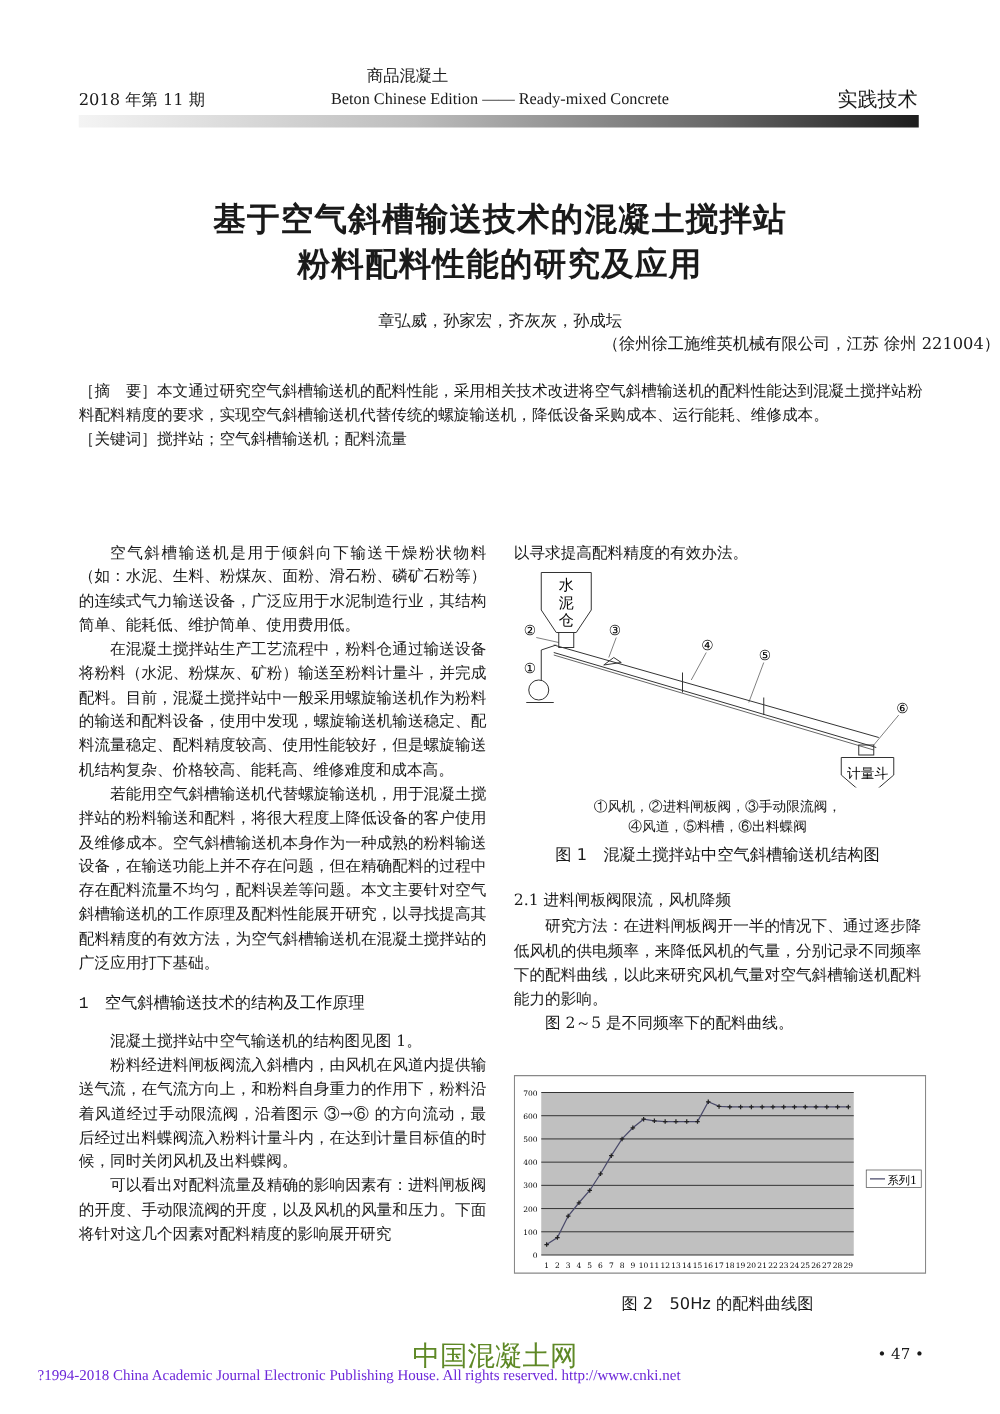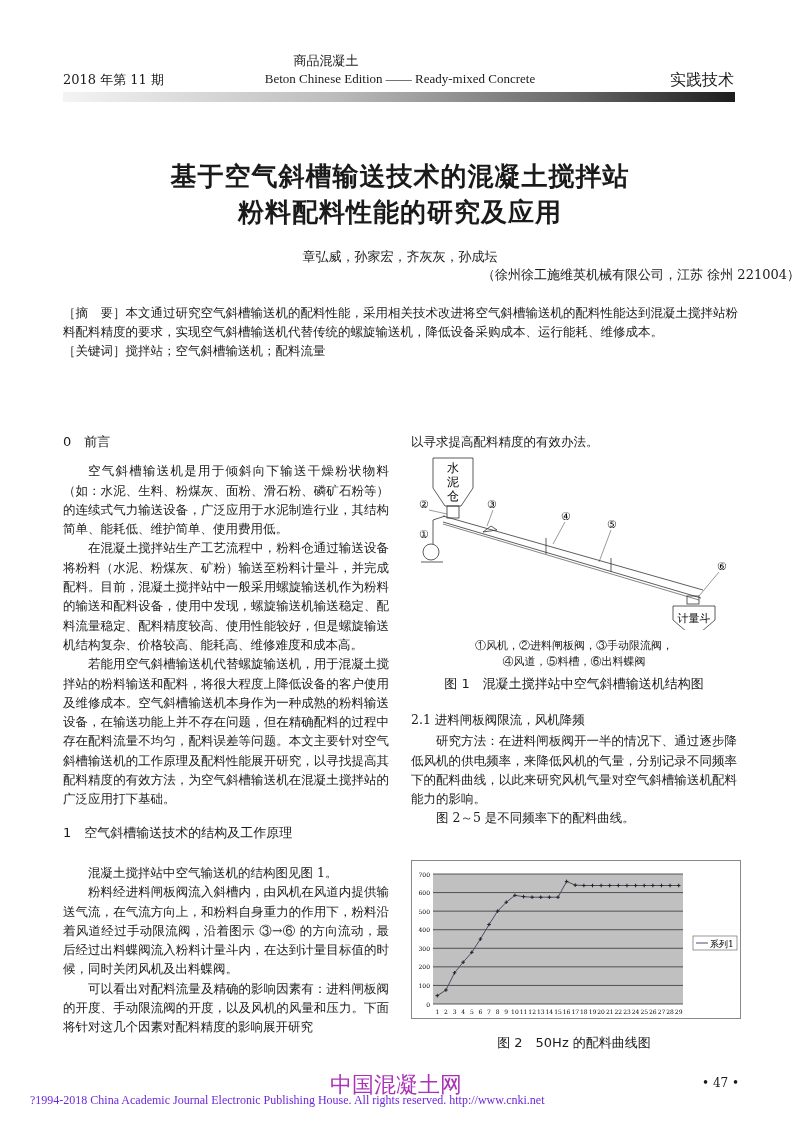--- a/index.html
+++ b/index.html
@@ -21,21 +21,21 @@
   .abstract { left: 63px; width: 675px; top: 303px; font-size: 12.5px; line-height: 19px; }
   .abstract .lbl { font-family: "DejaVu Sans", sans-serif; }
   .col { font-size: 12.5px; line-height: 19.3px; text-align: justify; }
   .col p { margin: 0; text-indent: 2em; }
   .h1 { font-family: "DejaVu Sans", sans-serif; font-size: 13px; }
   .h2 { font-size: 12.5px; }
   .caption { font-family: "DejaVu Sans", sans-serif; font-size: 13px; text-align: center; }
   .legend-sm { font-size: 11px; text-align: center; line-height: 16px; }
   .footer-copy { left: 30px; top: 1093px; font-size: 12px; color: #6d28d9; font-family: "Liberation Serif", serif; }
   .footer-page { left: 702px; top: 1076px; font-size: 12px; }
-  .watermark { left: 330px; top: 1070px; font-size: 22px; color: #a21caf; font-family: "DejaVu Sans", sans-serif; opacity: 0.9; }
+  .watermark { left: 330px; top: 1070px; font-size: 22px; color: #4d7c0f; font-family: "DejaVu Sans", sans-serif; opacity: 0.9; }
   svg text { font-family: "DejaVu Serif", serif; }
 </style>
 </head>
 <body>
 
 <div class="abs hdr-journal">商品混凝土</div>
 <div class="abs hdr-issue">2018 年第 11 期</div>
 <div class="abs hdr-edition">Beton Chinese Edition —— Ready-mixed Concrete</div>
 <div class="abs hdr-section">实践技术</div>
 <div class="abs hdr-bar"></div>
@@ -44,25 +44,24 @@
 <div class="abs title" style="top:194px;">粉料配料性能的研究及应用</div>
 <div class="abs authors">章弘威，孙家宏，齐灰灰，孙成坛</div>
 <div class="abs affil">（徐州徐工施维英机械有限公司，江苏  徐州   221004）</div>
 
 <div class="abs abstract">
   <div><span class="lbl">［摘　要］</span><span>本文通过研究空气斜槽输送机的配料性能，采用相关技术改进将空气斜槽输送机的配料性能达到混凝土搅拌站粉料配料精度的要求，实现空气斜槽输送机代替传统的螺旋输送机，降低设备采购成本、运行能耗、维修成本。</span></div>
   <div><span class="lbl">［关键词］</span><span>搅拌站；空气斜槽输送机；配料流量</span></div>
 </div>
 
 <div class="abs col" style="left:63px; top:432px; width:326px;">
-  <div class="h1" style="margin-bottom:10px;">0　前言</div>
   <p>空气斜槽输送机是用于倾斜向下输送干燥粉状物料（如：水泥、生料、粉煤灰、面粉、滑石粉、磷矿石粉等）的连续式气力输送设备，广泛应用于水泥制造行业，其结构简单、能耗低、维护简单、使用费用低。</p>
   <p>在混凝土搅拌站生产工艺流程中，粉料仓通过输送设备将粉料（水泥、粉煤灰、矿粉）输送至粉料计量斗，并完成配料。目前，混凝土搅拌站中一般采用螺旋输送机作为粉料的输送和配料设备，使用中发现，螺旋输送机输送稳定、配料流量稳定、配料精度较高、使用性能较好，但是螺旋输送机结构复杂、价格较高、能耗高、维修难度和成本高。</p>
   <p>若能用空气斜槽输送机代替螺旋输送机，用于混凝土搅拌站的粉料输送和配料，将很大程度上降低设备的客户使用及维修成本。空气斜槽输送机本身作为一种成熟的粉料输送设备，在输送功能上并不存在问题，但在精确配料的过程中存在配料流量不均匀，配料误差等问题。本文主要针对空气斜槽输送机的工作原理及配料性能展开研究，以寻找提高其配料精度的有效方法，为空气斜槽输送机在混凝土搅拌站的广泛应用打下基础。</p>
-  <div class="h1" style="margin:14px 0 21px;">1　空气斜槽输送技术的结构及工作原理</div>
+  <div class="h1" style="margin:14px 0 10px;font-family:Liberation Mono, monospace;">1　空气斜槽输送技术的结构及工作原理</div>
   <p>混凝土搅拌站中空气输送机的结构图见图 1。</p>
   <p>粉料经进料闸板阀流入斜槽内，由风机在风道内提供输送气流，在气流方向上，和粉料自身重力的作用下，粉料沿着风道经过手动限流阀，沿着图示 ③→⑥ 的方向流动，最后经过出料蝶阀流入粉料计量斗内，在达到计量目标值的时候，同时关闭风机及出料蝶阀。</p>
   <p>可以看出对配料流量及精确的影响因素有：进料闸板阀的开度、手动限流阀的开度，以及风机的风量和压力。下面将针对这几个因素对配料精度的影响展开研究</p>
 </div>
 
 <div class="abs col" style="left:411px; top:432px; width:326px;">
   <div>以寻求提高配料精度的有效办法。</div>
 </div>
 
 <svg class="abs" style="left:411px; top:450px;" width="340" height="180" viewBox="0 0 340 180">

